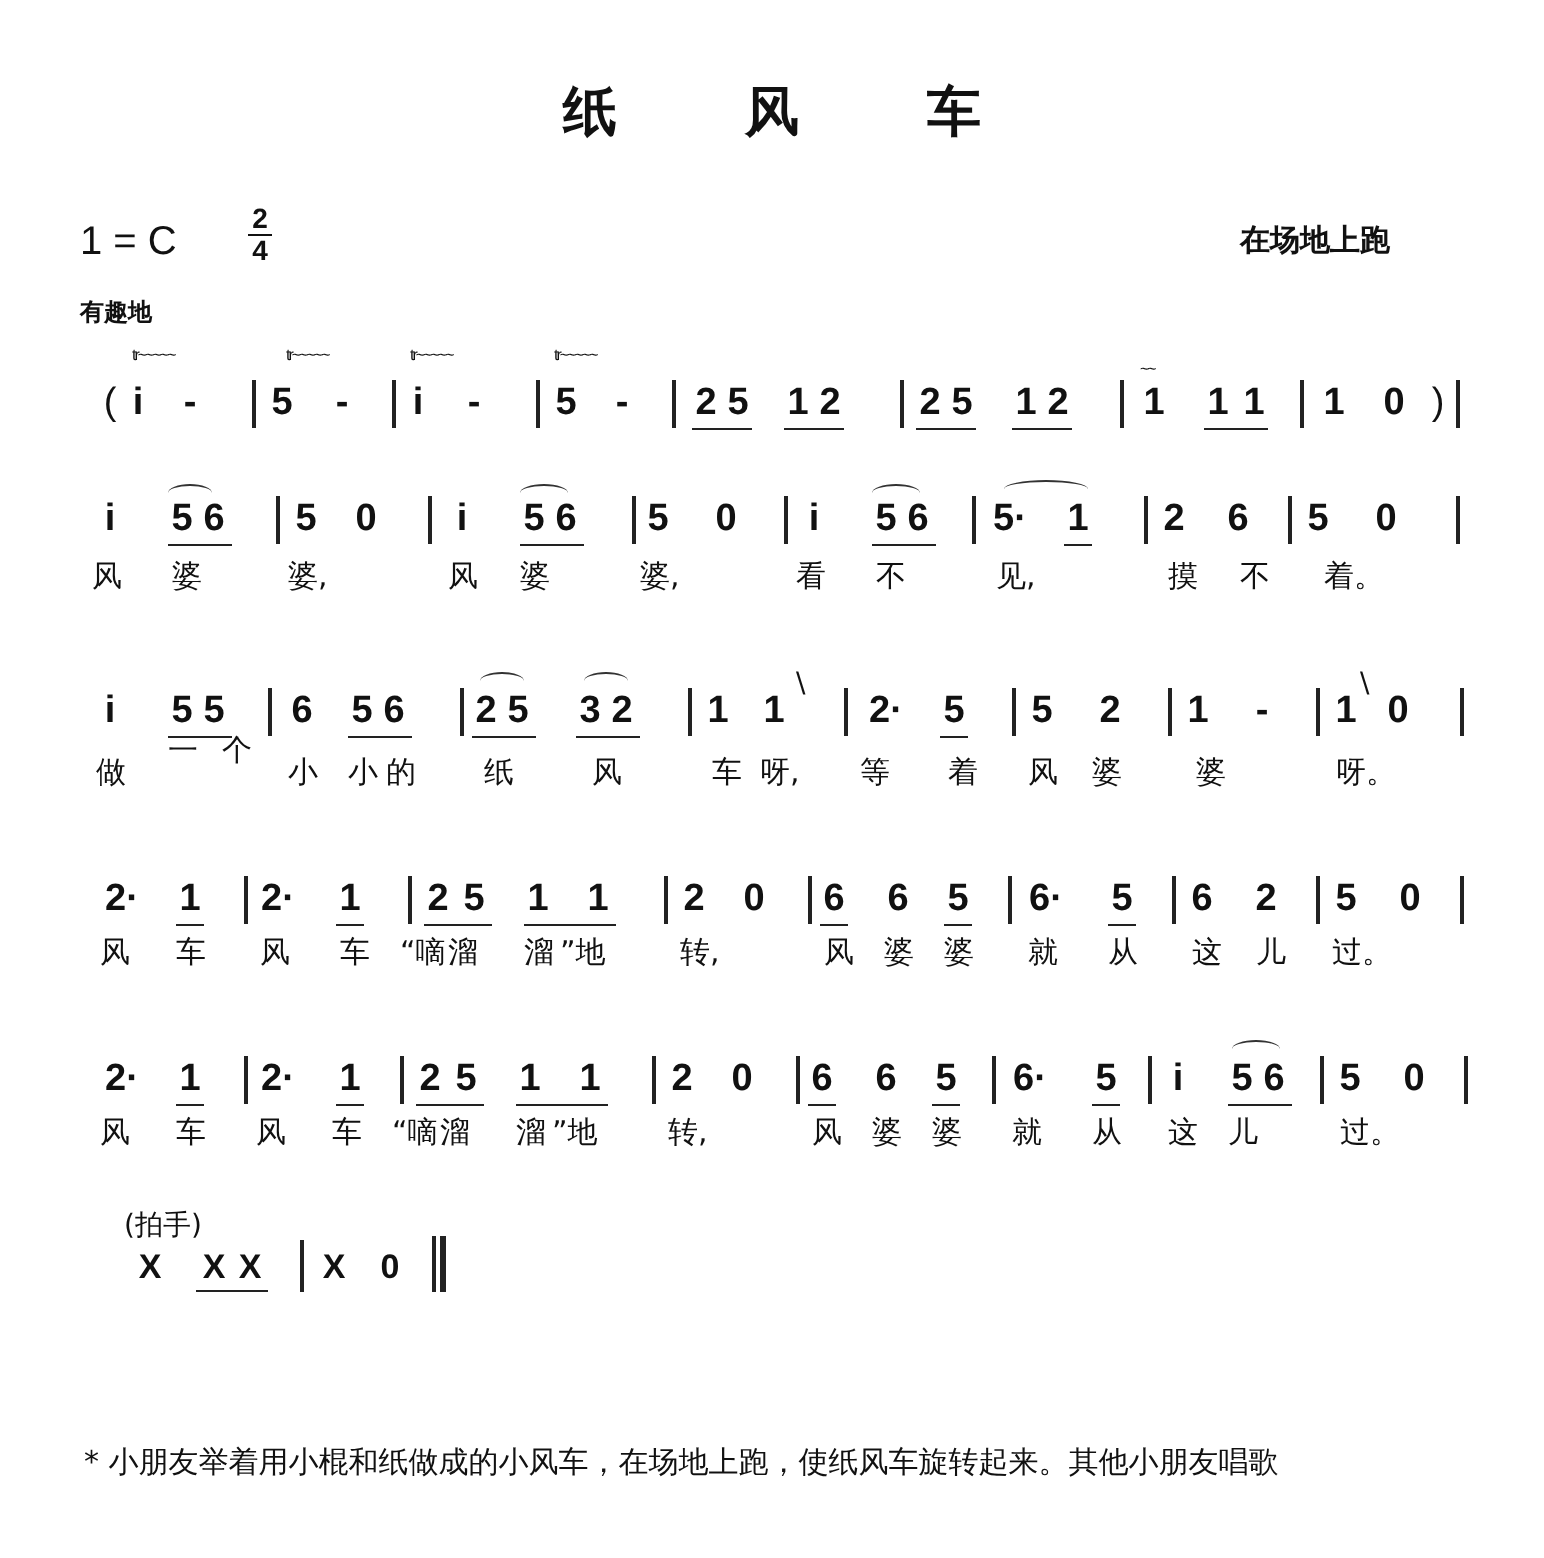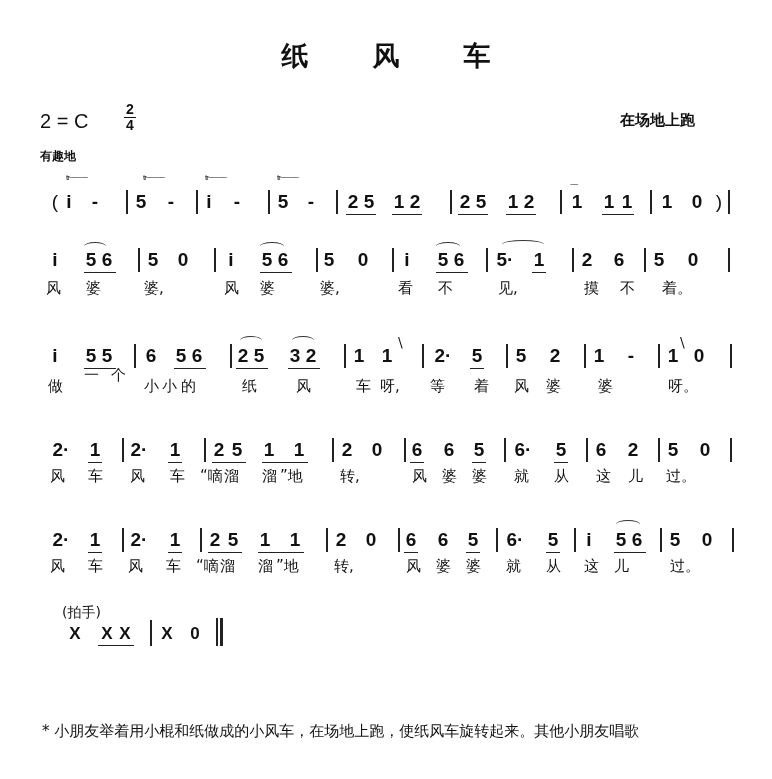--- a/index.html
+++ b/index.html
@@ -21,21 +21,21 @@
   .slur { position:absolute; border-top:1.5px solid #333; border-radius:50% 50% 0 0; height:8px; }
   .trill { position:absolute; font-size:8px; letter-spacing:-1px; font-family:"Liberation Sans", sans-serif; }
   .footnote { left:42px; top:722px; font-size:15px; }
 </style>
 </head>
 <body>
 
 <div class="abs title">
   <span>纸</span><span>风</span><span>车</span>
 </div>
-<div class="abs key">2 = C</div>
+<div class="abs key">1 = C</div>
 <div class="abs timesig">
   <div>2</div>
   <div style="border-top:1.5px solid #111;width:12px;margin:0 auto;"></div>
   <div>4</div>
 </div>
 <div class="abs composer">在场地上跑</div>
 <div class="abs tempo">有趣地</div>
 
 <div class="row" style="top:170px;">
   <span class="trill" style="left:26px;top:3px;">tr~~~~~</span>
@@ -168,21 +168,21 @@
   <span class="note" style="left:584px;top:10px;">-</span>
   <div class="bar" style="left:618px;top:8px;"></div>
   <span class="note" style="left:626px;top:10px;">1</span>
   <span style="position:absolute;left:640px;top:-2px;font-size:14px;">\</span>
   <span class="note" style="left:652px;top:10px;">0</span>
   <div class="bar" style="left:690px;top:8px;"></div>
 
   <span class="lyric" style="left:8px;top:42px;">做</span>
   <span class="lyric" style="left:44px;top:31px;letter-spacing:12px;">一个</span>
   <span class="lyric" style="left:104px;top:42px;">小</span>
-  <span class="lyric" style="left:122px;top:42px;letter-spacing:4px;">小的</span>
+  <span class="lyric" style="left:134px;top:42px;letter-spacing:4px;">小的</span>
   <span class="lyric" style="left:202px;top:42px;">纸</span>
   <span class="lyric" style="left:256px;top:42px;">风</span>
   <span class="lyric" style="left:316px;top:42px;">车</span>
   <span class="lyric" style="left:340px;top:42px;">呀,</span>
   <span class="lyric" style="left:390px;top:42px;">等</span>
   <span class="lyric" style="left:434px;top:42px;">着</span>
   <span class="lyric" style="left:474px;top:42px;">风</span>
   <span class="lyric" style="left:506px;top:42px;">婆</span>
   <span class="lyric" style="left:558px;top:42px;">婆</span>
   <span class="lyric" style="left:628px;top:42px;">呀。</span>

